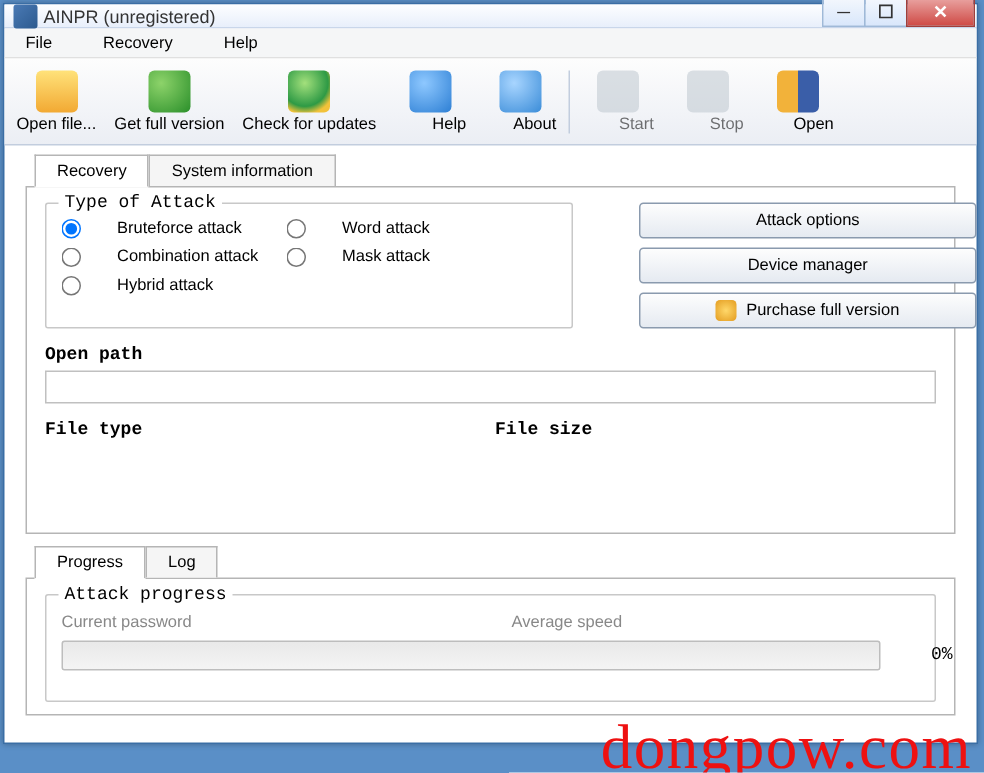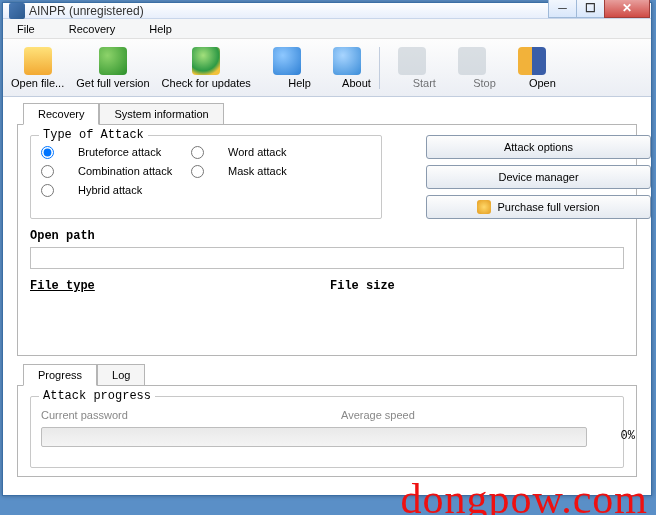--- a/index.html
+++ b/index.html
@@ -47,21 +47,21 @@
 .radio input { width: 13px; height: 13px; }
 
 .rightbtns { margin-left: auto; display: flex; flex-direction: column; gap: 6px; padding-left: 20px; }
 .btn { width: 225px; height: 24px; border: 1px solid #8a9aae; border-radius: 3px; background: linear-gradient(#fdfdfd,#e5eaf1); display: flex; align-items: center; justify-content: center; gap: 6px; font-family: "Courier New", monospace; font-size: 12px; cursor: default; margin-left: 24px; }
 .btn .smicon { width: 14px; height: 14px; background: radial-gradient(circle,#ffd86a,#e39b1f); border-radius: 3px; }
 
 .mono { font-family: "Courier New", monospace; font-size: 12px; font-weight: bold; }
 .filepath-row { margin-top: 10px; }
 .filepath-input { width: 100%; height: 22px; border: 1px solid #c0c0c0; background: #fff; margin-top: 4px; }
 .file-meta { display: flex; margin-top: 10px; }
-.file-meta div:first-child { width: 300px; text-decoration: underline; }
+.file-meta div:first-child { width: 300px; }
 
 .progress-tabs { display: flex; margin: 8px 0 0 20px; text-align: center; }
 .panel.progress { height: 92px; margin-top: 0; }
 .ap-row { display: flex; color: #888; font-family: "Courier New", monospace; font-size: 12px; margin: 2px 0 6px; align-items: center; }
 .ap-row div:first-child { width: 300px; }
 .progbar { height: 20px; border: 1px solid #bdbdbd; background: linear-gradient(#e9e9e9,#f4f4f4); border-radius: 2px; position: relative; }
 .progpct { position: absolute; right: -22px; top: 2px; font-family: "Courier New", monospace; font-size: 12px; }
 
 .watermark { position: absolute; right: 8px; bottom: -8px; font-family: "Times New Roman", serif; font-size: 42px; color: #e11; letter-spacing: 1px; pointer-events: none; }
 </style>

